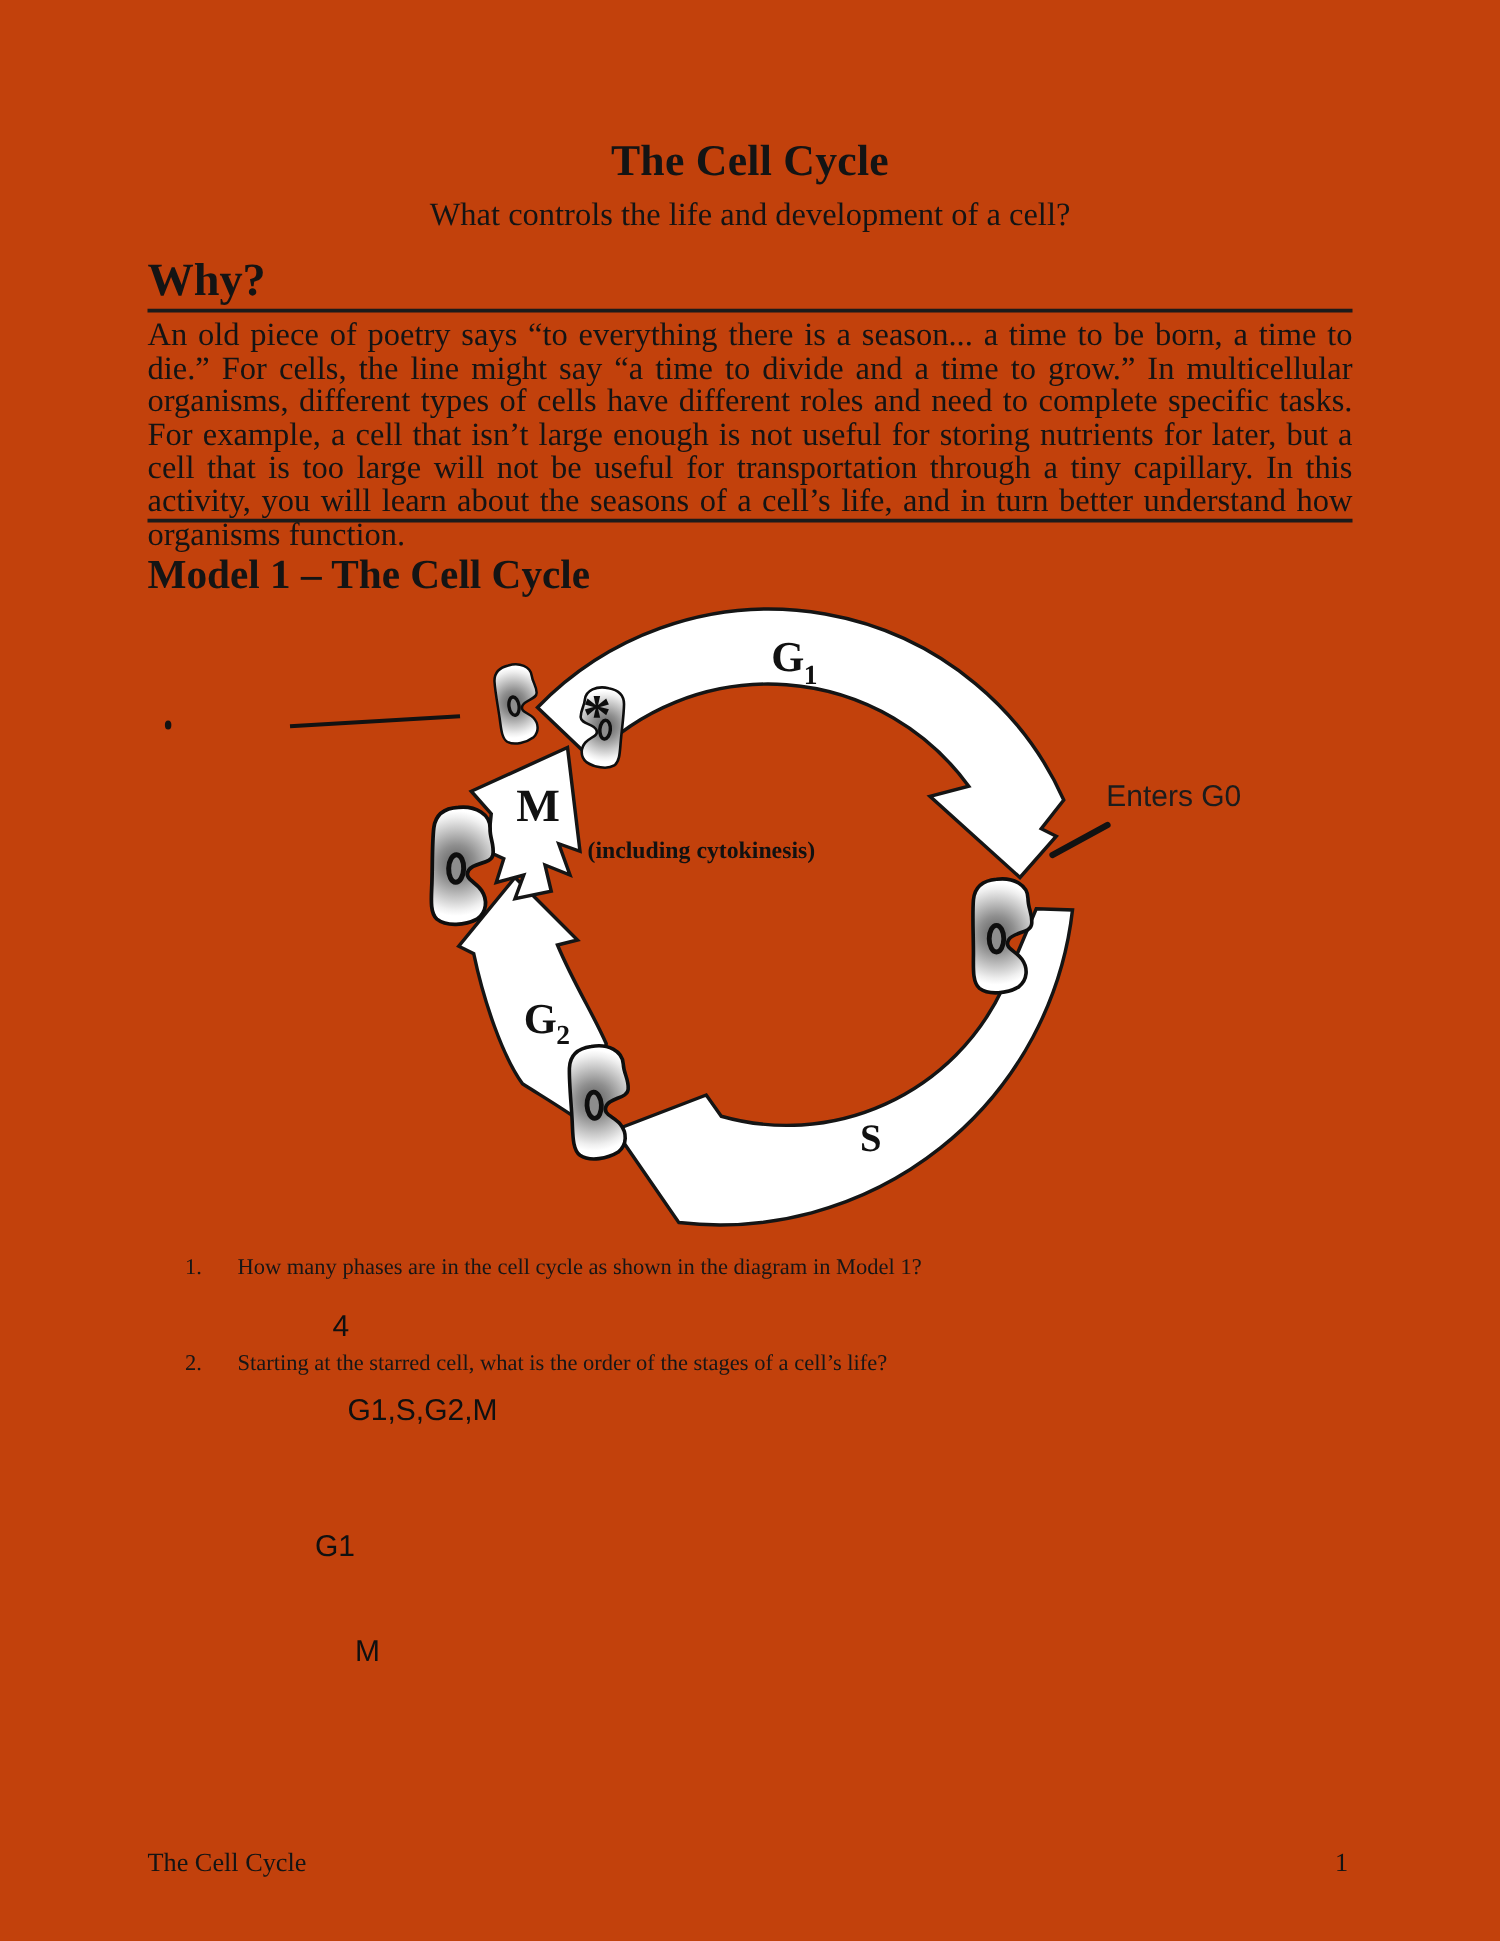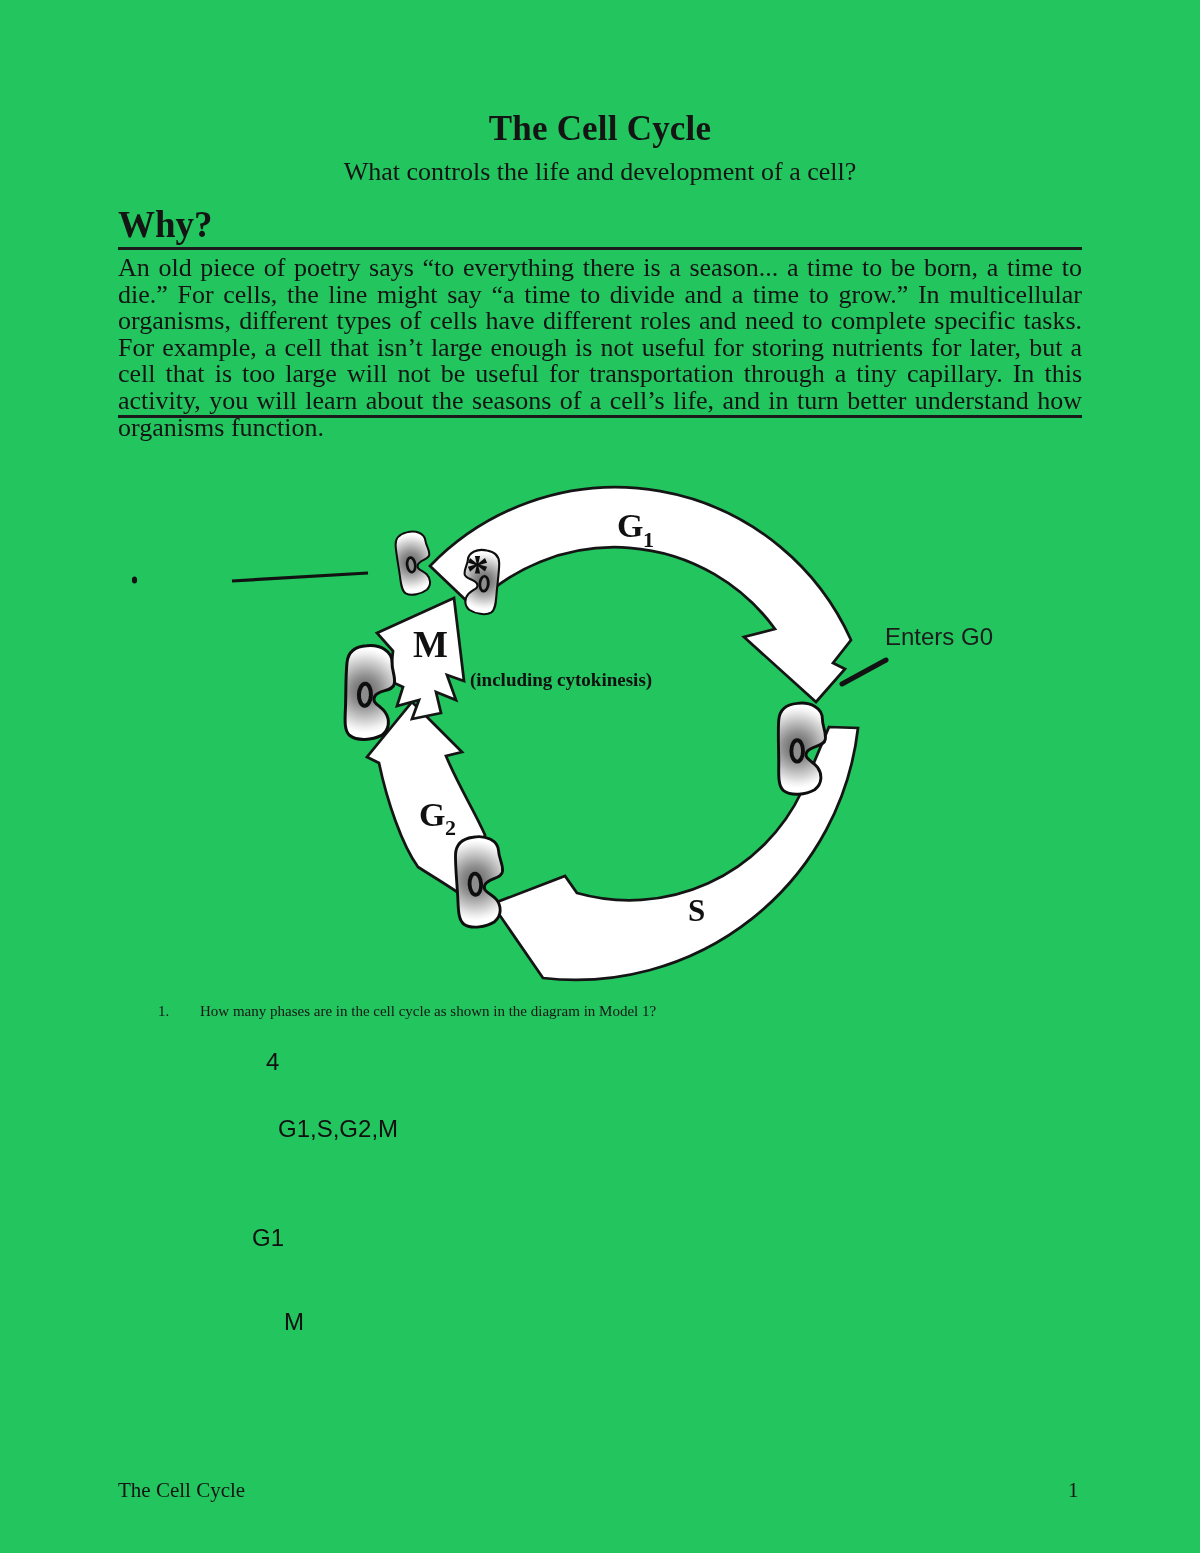--- a/index.html
+++ b/index.html
@@ -1,31 +1,31 @@
 <!DOCTYPE html>
 <html><head>
 <meta charset="utf-8">
 <style>
   html,body{margin:0;padding:0;background:#ffffff;}
   .page{
-    position:relative;width:1200px;height:1553px;background:#22c55e;
+    position:relative;width:1200px;height:1553px;background:#c2410c;
     font-family:"Liberation Serif",serif;color:#141414;overflow:hidden;
   }
   .title{position:absolute;top:109px;left:0;width:100%;text-align:center;
          font-size:35px;font-weight:bold;letter-spacing:.2px;}
   .subtitle{position:absolute;top:157px;left:0;width:100%;text-align:center;font-size:26px;}
   .why-heading{position:absolute;top:203px;left:118px;font-size:37px;font-weight:bold;}
   .rule{position:absolute;left:118px;width:964px;height:3px;background:#1b1b1b;}
   .rule-top{top:247px;}
   .rule-bottom{top:415px;}
   .why-paragraph{position:absolute;top:255px;left:118px;width:964px;
                  font-size:26px;line-height:26.6px;text-align:justify;}
   .model-heading{position:absolute;top:442px;left:118px;font-size:33px;font-weight:bold;}
   .diagram{position:absolute;left:0;top:470px;}
-  .q{position:absolute;left:158px;font-size:15px;white-space:nowrap;color:#161616;}
+  .q{position:absolute;left:148px;font-size:18px;white-space:nowrap;color:#161616;}
   .qnum{display:inline-block;width:42px;}
   .ans{position:absolute;font-family:"Liberation Sans",sans-serif;font-size:24px;color:#101010;}
   .footer-left{position:absolute;left:118px;top:1478px;font-size:21px;}
   .footer-num{position:absolute;left:1068px;top:1478px;font-size:21px;}
   
   .band{fill:#ffffff;stroke:#151515;stroke-width:2.75;stroke-linejoin:miter;}
   .phase{font-family:"Liberation Serif",serif;font-weight:bold;font-size:34px;fill:#111;}
   .phase-sub{font-family:"Liberation Serif",serif;font-weight:bold;font-size:22px;fill:#111;}
   .note{font-family:"Liberation Serif",serif;font-weight:bold;font-size:19px;fill:#111;}
   .star{font-family:"Liberation Serif",serif;font-weight:bold;font-size:46px;fill:#0d0d0d;}
@@ -38,20 +38,21 @@
 <div class="page">
 
   <div class="title">The Cell Cycle</div>
   <div class="subtitle">What controls the life and development of a cell?</div>
 
   <div class="why-heading">Why?</div>
   <div class="rule rule-top"></div>
   <div class="why-paragraph">An old piece of poetry says “to everything there is a season... a time to be born, a time to die.” For cells, the line might say “a time to divide and a time to grow.” In multicellular organisms, different types of cells have different roles and need to complete specific tasks. For example, a cell that isn’t large enough is not useful for storing nutrients for later, but a cell that is too large will not be useful for transportation through a tiny capillary. In this activity, you will learn about the seasons of a cell’s life, and in turn better understand how organisms function.</div>
   <div class="rule rule-bottom"></div>
 
+  <div class="model-heading">Model 1 – The Cell Cycle</div>
 
   <svg class="diagram" width="1200" height="545" viewBox="0 470 1200 545" xmlns="http://www.w3.org/2000/svg">
     <defs>
       <radialGradient id="cellg" gradientUnits="userSpaceOnUse" cx="-6" cy="-2" r="42">
         <stop offset="0" stop-color="#5e5e5e"></stop>
         <stop offset="0.35" stop-color="#8f8f8f"></stop>
         <stop offset="0.65" stop-color="#c6c6c6"></stop>
         <stop offset="0.88" stop-color="#efefef"></stop>
         <stop offset="1" stop-color="#ffffff"></stop>
       </radialGradient>
@@ -88,20 +89,23 @@
     <line class="penline" x1="232" y1="581" x2="368" y2="573" stroke-width="3.2"></line>
     <line class="penline" x1="842" y1="684" x2="886" y2="660" stroke-width="5" stroke-linecap="round"></line>
     <text class="annot" x="885" y="645">Enters G0</text>
   </svg>
 
   <div class="q" style="top:1003px">
     <span class="qnum">1.</span><span>How many phases are in the cell cycle as shown in the diagram in Model 1?</span>
   </div>
   <div class="ans" style="left:266px;top:1048px">4</div>
 
+  <div class="q" style="top:1080px">
+    <span class="qnum">2.</span><span>Starting at the starred cell, what is the order of the stages of a cell’s life?</span>
+  </div>
   <div class="ans" style="left:278px;top:1115px">G1,S,G2,M</div>
 
   <div class="ans" style="left:252px;top:1224px">G1</div>
 
   <div class="ans" style="left:284px;top:1308px">M</div>
 
   <div class="footer-left">The Cell Cycle</div>
   <div class="footer-num">1</div>
 
 </div>

